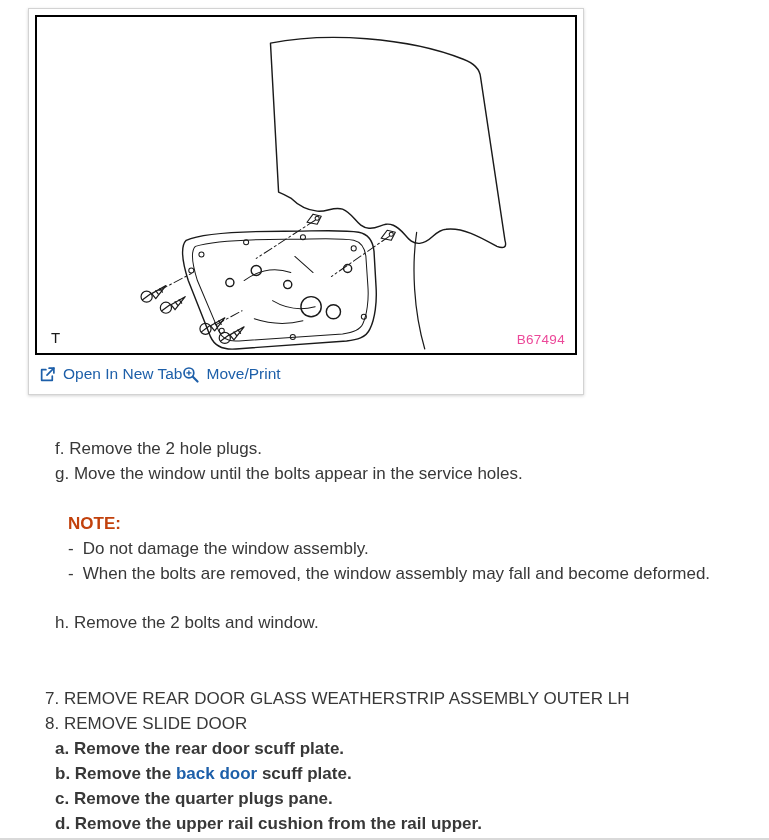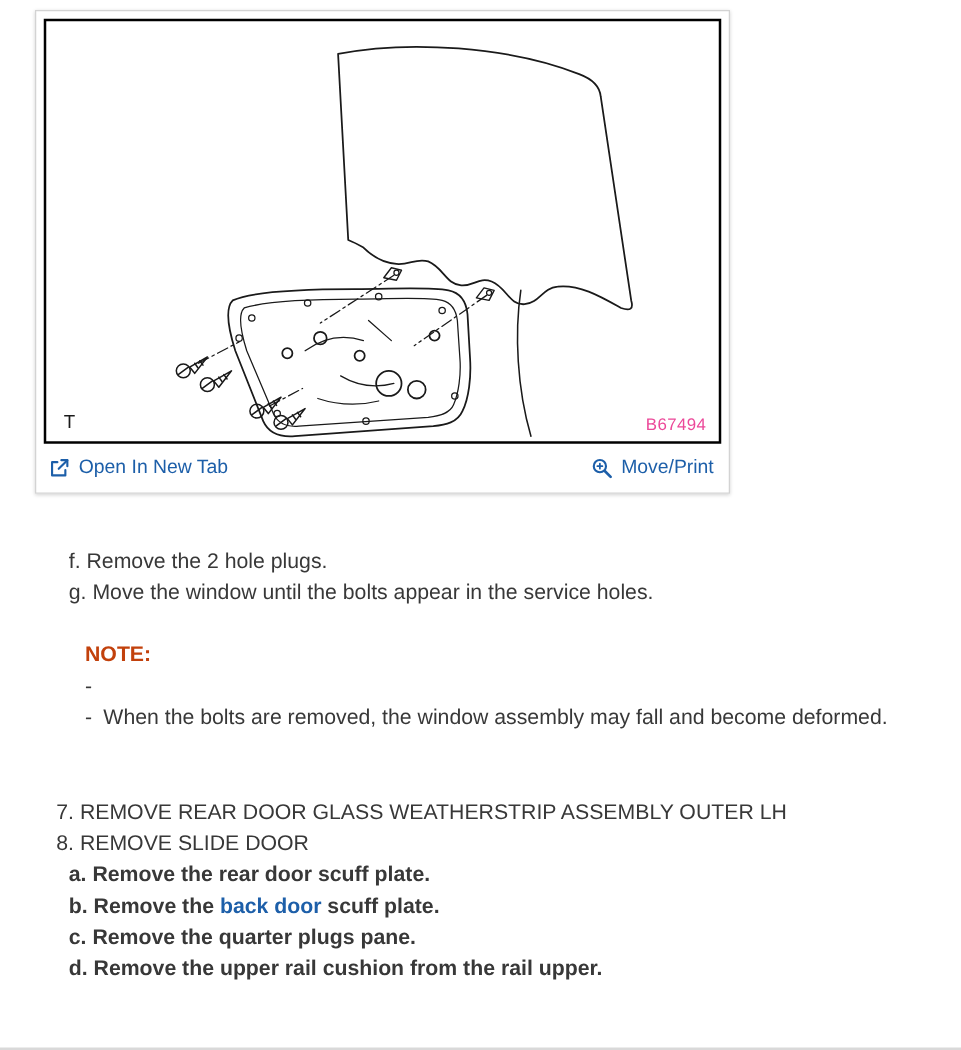--- a/index.html
+++ b/index.html
@@ -35,21 +35,21 @@
   .figure-canvas svg{position:absolute;inset:0;width:100%;height:100%;}
   .fig-letter{
     position:absolute;left:14px;bottom:7px;
     font-size:15px;color:#1a1a1a;
   }
   .fig-code{
     position:absolute;right:10px;bottom:6px;
     font-size:13.5px;color:#ec4899;letter-spacing:.3px;
   }
   .figure-toolbar{
-    display:flex;justify-content:space-between;align-items:center;
+    display:flex;align-items:center;
     padding:10px 12px 11px 10px;
   }
   .tool-link{
     display:flex;align-items:center;gap:7px;
     color:var(--link);
     font-size:15.5px;
     text-decoration:none;
     cursor:pointer;
   }
   .tool-link .icon{display:inline-flex;width:17px;height:17px;}
@@ -170,27 +170,29 @@
 </div>
 
 <div class="content" style="position:absolute;top:408px;left:0;right:0;margin-left:20px;">
   <p class="step">f. Remove the 2 hole plugs.</p>
   <p class="step">g. Move the window until the bolts appear in the service holes.</p>
 
   <div class="note-block">
     <p class="note-title">NOTE:</p>
     <div class="note-item">
       <span class="dash">-</span>
+      <span>Do not damage the window assembly.</span>
     </div>
     <div class="note-item">
       <span class="dash">-</span>
       <span>When the bolts are removed, the window assembly may fall and become deformed.</span>
     </div>
   </div>
 
+  <p class="step step-h">h. Remove the 2 bolts and window.</p>
 
   <p class="section section-7">7. REMOVE REAR DOOR GLASS WEATHERSTRIP ASSEMBLY OUTER LH</p>
   <p class="section">8. REMOVE SLIDE DOOR</p>
 
   <p class="substep">a. Remove the rear door scuff plate.</p>
   <p class="substep"><span>b. Remove the </span><a class="inline-link">back door</a><span> scuff plate.</span></p>
   <p class="substep">c. Remove the quarter plugs pane.</p>
   <p class="substep">d. Remove the upper rail cushion from the rail upper.</p>
 </div>
 

